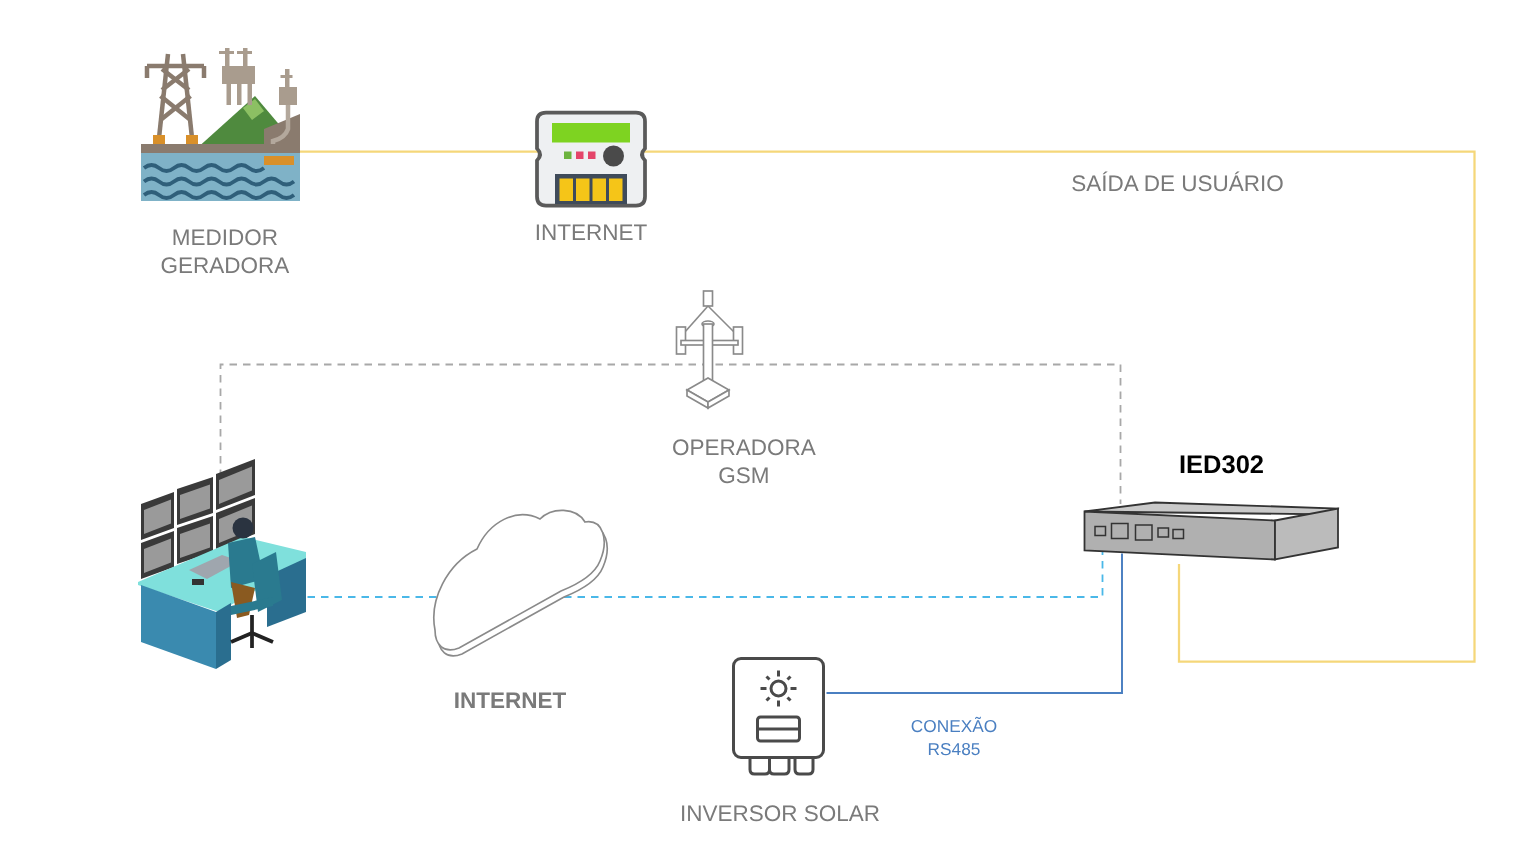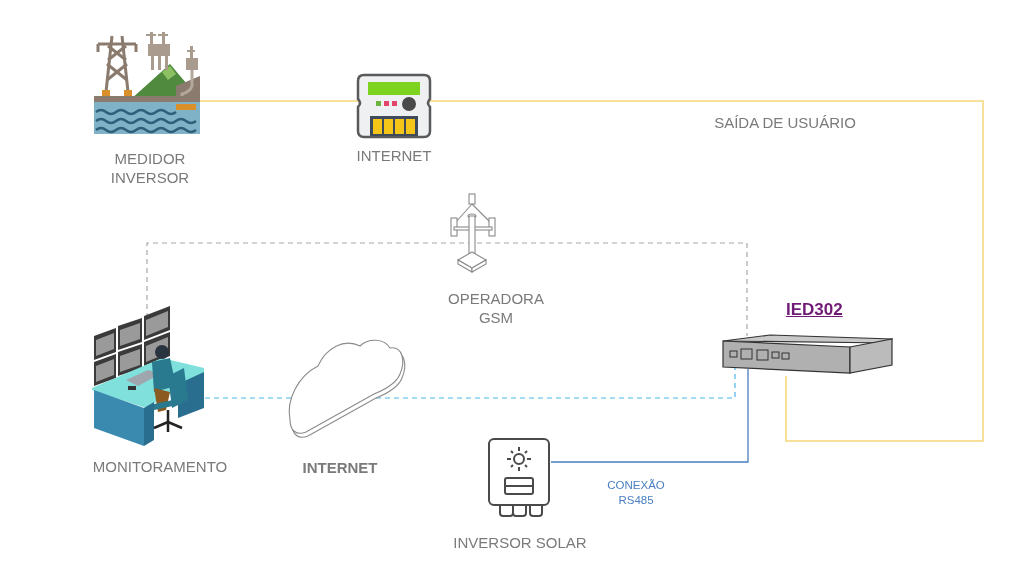--- a/index.html
+++ b/index.html
@@ -1,20 +1,20 @@
 <!DOCTYPE html>
 <html><head>
 <meta charset="utf-8">
 <style>
   html, body { margin:0; padding:0; background:#ffffff; }
   body { width:1024px; height:576px; position:relative; overflow:hidden;
          font-family:"Liberation Sans", "DejaVu Sans", sans-serif; }
   .lbl { position:absolute; color:#7a7a7a; font-size:15px; text-align:center; line-height:19px; }
   .lbl-small { position:absolute; color:#4a7fc1; font-size:11.5px; text-align:center; line-height:15px; }
-  .title { position:absolute; color:#701a75; font-size:17px; font-weight:bold;text-decoration:underline; }
+  .title { position:absolute; color:#000000; font-size:17px; font-weight:bold; }
   svg.layer { position:absolute; left:0; top:0; }
   .icon { position:absolute; }
 </style>
 </head>
 <body>
 
 <svg class="layer" width="1024" height="576">
 
   <polyline points="198,101 983,101 983,441 786,441 786,376" fill="none" stroke="#f5d77a" stroke-width="1.5"></polyline>
 
@@ -68,21 +68,21 @@
   <rect x="2" y="72" width="106" height="32" fill="#7fb2c7"></rect>
   <rect x="84" y="74" width="20" height="6" fill="#d9902a"></rect>
   <g stroke="#2f5f7a" stroke-width="2.5" fill="none">
     <path d="M4,82 q5,-4 10,0 t10,0 t10,0 t10,0 t10,0 t10,0 t10,0 t10,0"></path>
     <path d="M4,91 q5,-4 10,0 t10,0 t10,0 t10,0 t10,0 t10,0 t10,0 t10,0 t10,0 t10,0"></path>
     <path d="M4,100 q5,-4 10,0 t10,0 t10,0 t10,0 t10,0 t10,0 t10,0 t10,0 t10,0 t10,0"></path>
   </g>
 </svg>
 <div class="lbl" style="left:90px;top:149px;width:120px;">
   <div>MEDIDOR</div>
-  <div>INVERSOR</div>
+  <div>GERADORA</div>
 </div>
 
 <svg class="icon" style="left:356px;top:73px" width="76" height="66" viewBox="0 0 76 66">
   <path d="M8,2 H68 Q74,2 74,8 V26 Q70,30 74,34 V58 Q74,64 68,64 H8 Q2,64 2,58 V34 Q6,30 2,26 V8 Q2,2 8,2 Z" fill="#eef0f2" stroke="#5a5a5a" stroke-width="2.5"></path>
   <rect x="12" y="9" width="52" height="13" fill="#7ed321"></rect>
   <rect x="20" y="28" width="5" height="5" fill="#6cb33f"></rect>
   <rect x="28" y="28" width="5" height="5" fill="#e4456a"></rect>
   <rect x="36" y="28" width="5" height="5" fill="#e4456a"></rect>
   <circle cx="53" cy="31" r="7" fill="#4a4a4a"></circle>
   <rect x="14" y="43" width="48" height="20" fill="#3f4b5a"></rect>
@@ -165,21 +165,20 @@
   <polygon points="76,76 92,68 96,100 80,108" fill="#2a7a8f"></polygon>
   <polygon points="62,104 90,98 90,104 62,110" fill="#2a7a8f"></polygon>
   <g stroke="#222" stroke-width="2.5">
     <line x1="76" y1="110" x2="76" y2="122"></line>
     <line x1="76" y1="122" x2="62" y2="128"></line>
     <line x1="76" y1="122" x2="90" y2="128"></line>
     <line x1="76" y1="122" x2="76" y2="132"></line>
   </g>
 </svg>
 <div class="lbl" style="left:80px;top:457px;width:160px;">
-  <div>MONITORAMENTO</div>
 </div>
 
 <svg class="icon" style="left:284px;top:336px" width="124" height="104" viewBox="0 0 124 104">
   <g fill="#ffffff" stroke="#8a8a8a" stroke-width="1.1">
     <path d="M6,84 C2,64 14,40 34,30 C42,12 60,2 76,10 C84,2 100,2 106,12 C118,10 122,24 116,38 C112,48 100,54 90,58 L22,96 C12,100 6,94 6,84 Z" transform="translate(2,4)"></path>
     <path d="M6,84 C2,64 14,40 34,30 C42,12 60,2 76,10 C84,2 100,2 106,12 C118,10 122,24 116,38 C112,48 100,54 90,58 L22,96 C12,100 6,94 6,84 Z"></path>
   </g>
 </svg>
 <div class="lbl" style="left:290px;top:458px;width:100px;font-weight:bold;">INTERNET</div>
 

